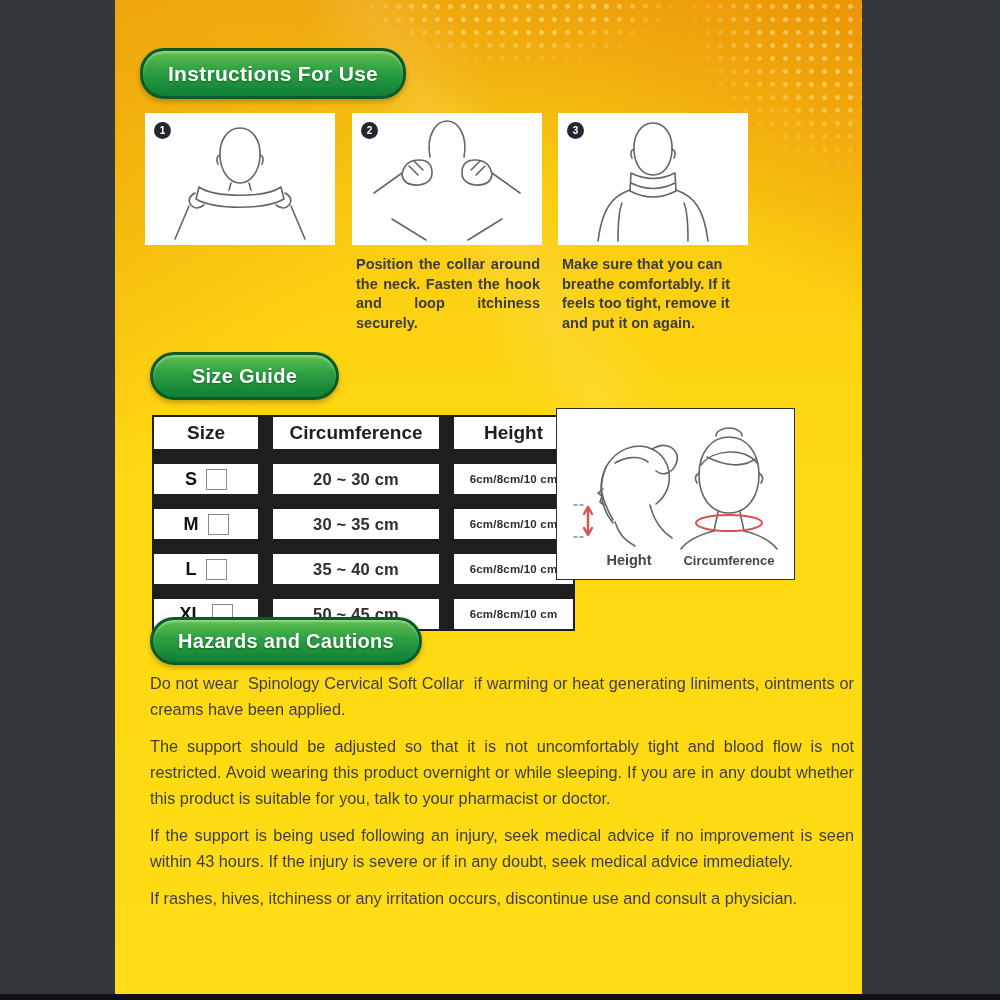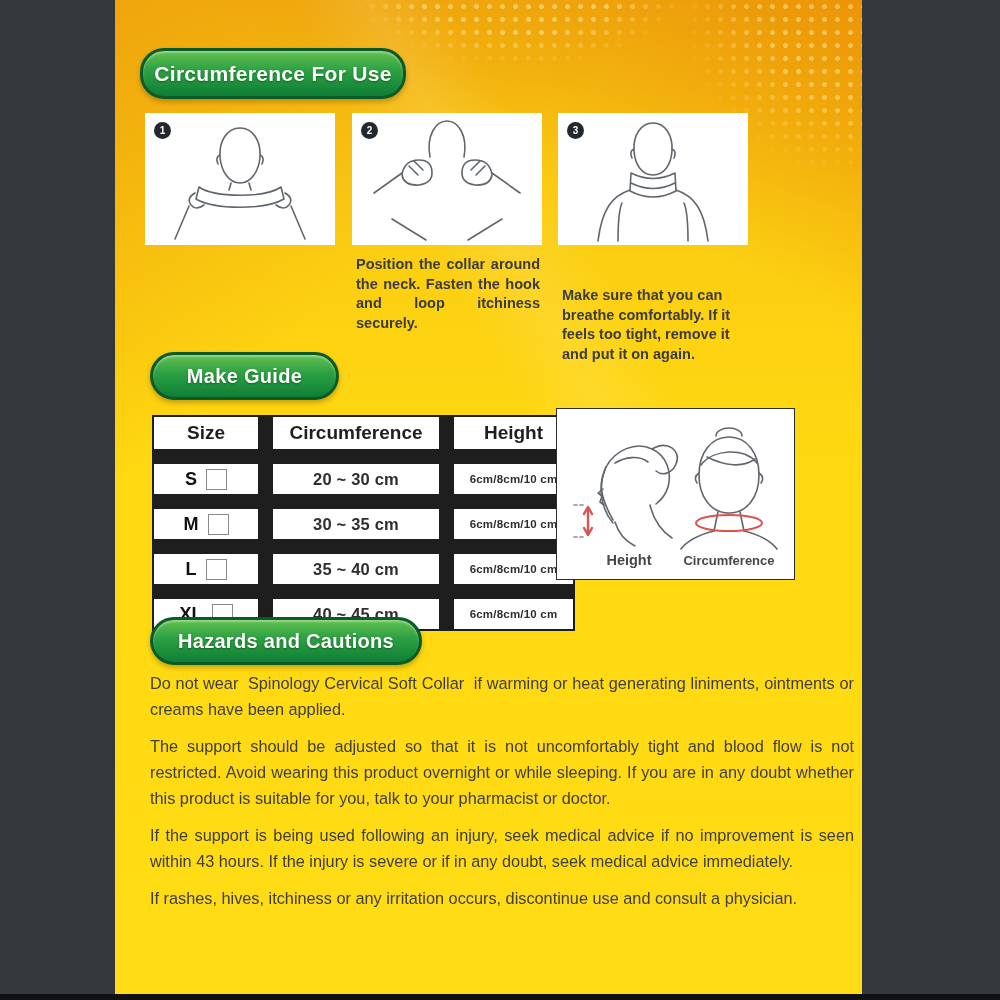--- a/index.html
+++ b/index.html
@@ -82,21 +82,21 @@
 </head>
 <body>
 
 <div class="canvas">
   <div class="page">
     <div class="dots dots-a"></div>
     <div class="dots dots-b"></div>
     <div class="streak"></div>
 
     <div class="pill pill-instructions">
-      <span>Circumference For Use</span>
+      <span>Instructions For Use</span>
     </div>
 
     <div class="step-box" style="left:30px;">
       <svg viewBox="0 0 190 132">
         <g class="sketch">
           <path d="M95,15 C108,15 116,28 115,44 C114,58 106,70 95,70 C84,70 76,58 75,44 C74,28 82,15 95,15 Z"></path>
           <path d="M75,42 q-5,2 -2,9"></path>
             <path d="M115,42 q5,2 2,9"></path>
           <path d="M86,70 L84,77 M104,70 L106,77"></path>
           <path d="M54,74 C70,85 120,85 136,74 L139,86 C120,97 70,97 51,86 Z"></path>
@@ -137,24 +137,24 @@
           <path d="M72,77 C54,83 44,96 40,128"></path>
           <path d="M118,77 C136,83 146,96 150,128"></path>
           <path d="M60,128 C60,108 61,97 64,90"></path>
           <path d="M130,128 C130,108 129,97 126,90"></path>
         </g>
       </svg>
       <div class="badge">3</div>
     </div>
 
     <div class="step-caption justify" style="left:241px;width:184px;">Position the collar around the neck. Fasten the hook and loop itchiness securely.</div>
-    <div class="step-caption" style="left:447px;width:188px;margin-top:31px;">Make sure that you can breathe comfortably. If it feels too tight, remove it and put it on again.</div>
+    <div class="step-caption" style="left:447px;width:188px;">Make sure that you can breathe comfortably. If it feels too tight, remove it and put it on again.</div>
 
     <div class="pill pill-size">
-      <span>Make Guide</span>
+      <span>Size Guide</span>
     </div>
 
     <div class="size-table">
       <div class="cell head">Size</div>
       <div class="cell head">Circumference</div>
       <div class="cell head">Height</div>
 
       <div class="cell body">
           <span class="size-letter">S</span>
           <span class="checkbox"></span>
@@ -186,21 +186,21 @@
         </div>
       <div class="cell body">
           <span class="hgt">6cm/8cm/10 cm</span>
         </div>
 
       <div class="cell body">
           <span class="size-letter">XL</span>
           <span class="checkbox"></span>
         </div>
       <div class="cell body">
-          <span class="circ">40 ~ 45 cm</span>
+          <span class="circ">50 ~ 45 cm</span>
         </div>
       <div class="cell body">
           <span class="hgt">6cm/8cm/10 cm</span>
         </div>
     </div>
 
     <div class="measure-box">
       <svg viewBox="0 0 237 170">
         <g class="sketch" stroke-width="1.5">
 

